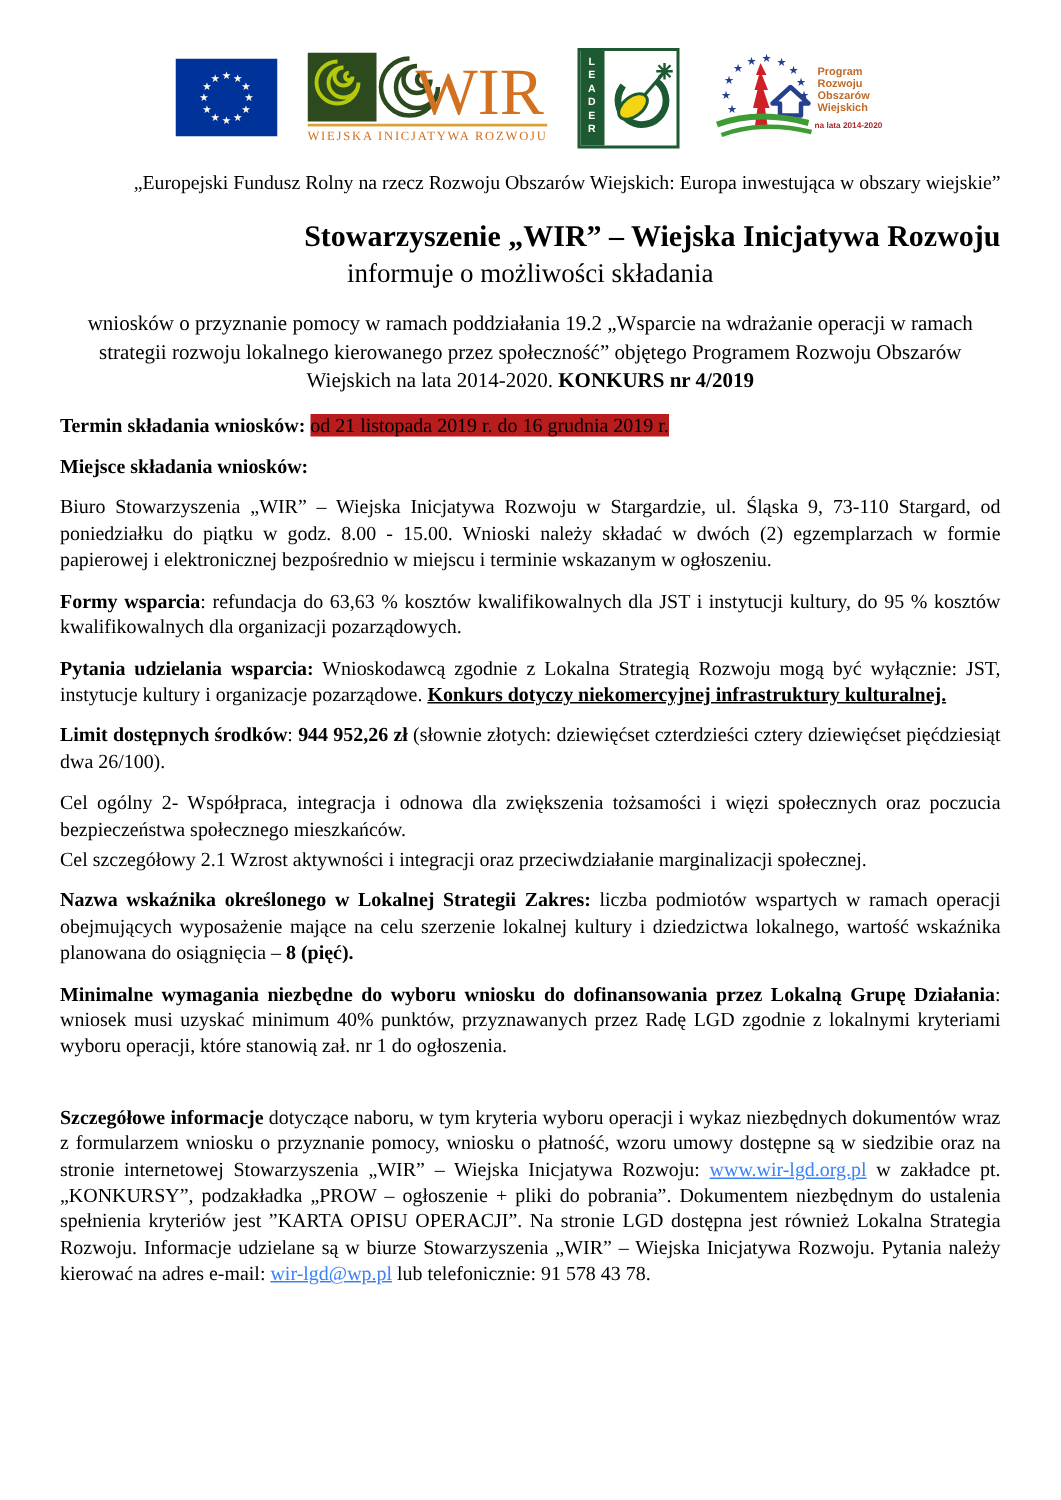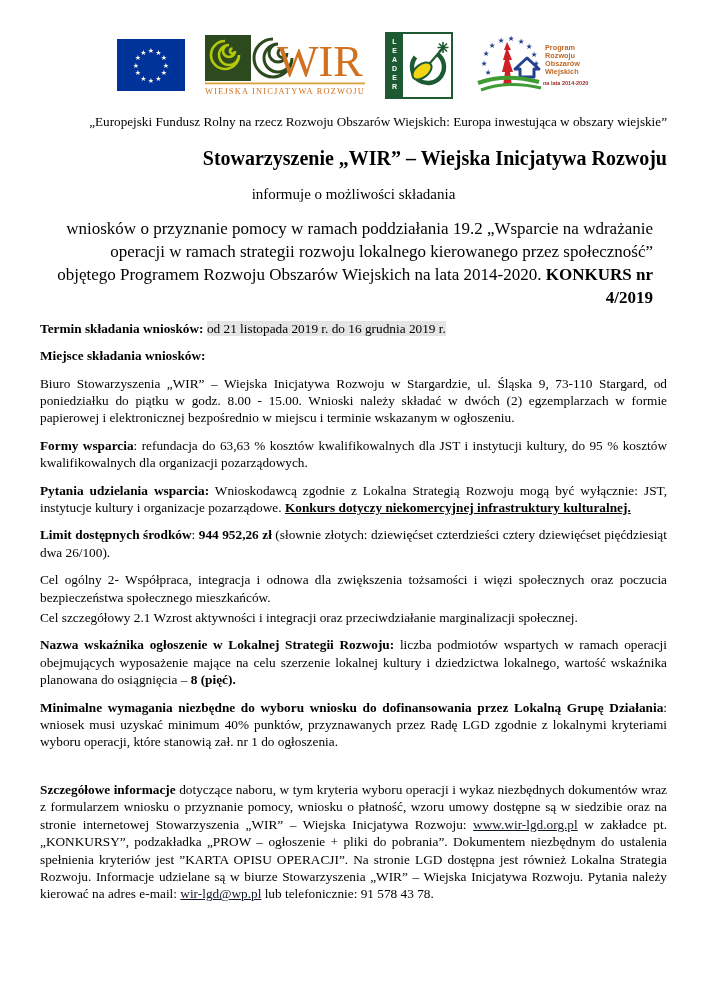--- a/index.html
+++ b/index.html
@@ -6,29 +6,29 @@
   .page{
     width:707px;height:1000px;box-sizing:border-box;
     background:#ffffff;color:#000;
     font-family:"Liberation Serif", serif;
     padding:30px 40px 0 40px;
     overflow:hidden;
   }
   .logos{display:flex;align-items:center;justify-content:center;gap:20px;height:70px;}
   .caption{text-align:right;margin:14px 0 0;font-size:13.2px;}
   .title{text-align:right;font-size:20px;font-weight:bold;margin:17px 0 0;}
-  .subtitle{text-align:center;font-size:15px;margin:16px 0 0;}
-  .intro{text-align:right;font-size:17px;line-height:1.35;margin:15px 14px 0;}
+  .subtitle{text-align:center;font-size:18px;margin:2px 0 0;}
+  .intro{text-align:center;font-size:14px;line-height:1.35;margin:15px 14px 0;}
   .para{text-align:justify;font-size:13.3px;line-height:1.31;margin:10px 0 0;}
   .tight{margin-top:3px;}
   .gap-big{margin-top:30px;}
   b,strong{font-weight:bold;}
-  .hl{background:#e5e5e5;}
+  .hl{background:#b91c1c;}
   .bu{font-weight:bold;text-decoration:underline;}
-  a.doclink{color:#0f172a;text-decoration:underline;cursor:pointer;}
+  a.doclink{color:#3b82f6;text-decoration:underline;cursor:pointer;}
   
   .leader-box{width:68px;height:67px;border:2px solid #1d5a32;background:#fff;display:flex;box-sizing:border-box;}
   .leader-strip{width:16px;background:#1d5a32;display:flex;align-items:center;justify-content:center;}
   .leader-strip span{
     writing-mode:vertical-rl;text-orientation:upright;
     color:#fff;font-family:"Liberation Sans",sans-serif;
     font-size:7px;font-weight:bold;letter-spacing:2px;line-height:1;
   }
   .leader-art{flex:1;position:relative;}
   svg text{user-select:none;}
@@ -125,19 +125,19 @@
 
   <p class="para"><strong>Formy wsparcia</strong><span>: refundacja do 63,63 % kosztów kwalifikowalnych dla JST i  instytucji kultury, do 95 % kosztów kwalifikowalnych dla organizacji pozarządowych.</span></p>
 
   <p class="para"><strong>Pytania udzielania wsparcia:</strong><span> Wnioskodawcą zgodnie z Lokalna Strategią Rozwoju mogą być wyłącznie: JST, instytucje kultury  i organizacje pozarządowe. </span><span class="bu"> Konkurs dotyczy niekomercyjnej infrastruktury kulturalnej.</span></p>
 
   <p class="para"><strong>Limit dostępnych środków</strong><span>: </span><strong>944 952,26 zł </strong><span>(słownie złotych: dziewięćset czterdzieści cztery dziewięćset pięćdziesiąt dwa 26/100).</span></p>
 
   <p class="para">Cel ogólny 2- Współpraca, integracja i odnowa dla zwiększenia tożsamości i więzi społecznych oraz poczucia bezpieczeństwa społecznego mieszkańców.</p>
   <p class="para tight">Cel szczegółowy 2.1 Wzrost aktywności i integracji oraz przeciwdziałanie marginalizacji społecznej.</p>
 
-  <p class="para"><strong>Nazwa wskaźnika ogłoszenie w Lokalnej Strategii Rozwoju: </strong><span>liczba podmiotów wspartych w ramach operacji obejmujących wyposażenie mające na celu szerzenie lokalnej kultury i dziedzictwa lokalnego, wartość wskaźnika planowana do osiągnięcia – </span><strong>8 (pięć).</strong></p>
+  <p class="para"><strong>Nazwa wskaźnika określonego w Lokalnej Strategii Zakres: </strong><span>liczba podmiotów wspartych w ramach operacji obejmujących wyposażenie mające na celu szerzenie lokalnej kultury i dziedzictwa lokalnego, wartość wskaźnika planowana do osiągnięcia – </span><strong>8 (pięć).</strong></p>
 
   <p class="para"><strong>Minimalne wymagania niezbędne do wyboru wniosku do dofinansowania przez Lokalną Grupę Działania</strong><span>: wniosek musi uzyskać minimum 40% punktów, przyznawanych przez Radę LGD zgodnie z lokalnymi kryteriami wyboru operacji, które stanowią zał. nr 1 do ogłoszenia.</span></p>
 
   <p class="para gap-big"><strong>Szczegółowe informacje</strong><span> dotyczące naboru, w tym kryteria wyboru operacji i wykaz niezbędnych dokumentów wraz z formularzem wniosku o przyznanie pomocy, wniosku o płatność, wzoru umowy dostępne są w siedzibie oraz na stronie internetowej Stowarzyszenia „WIR” – Wiejska Inicjatywa Rozwoju: </span><a class="doclink" href="#">www.wir-lgd.org.pl</a><span> w zakładce pt. „KONKURSY”, podzakładka „PROW – ogłoszenie + pliki do pobrania”. Dokumentem niezbędnym do ustalenia spełnienia kryteriów  jest ”KARTA OPISU OPERACJI”. Na stronie LGD dostępna jest również Lokalna Strategia Rozwoju. Informacje udzielane są w biurze Stowarzyszenia „WIR” – Wiejska Inicjatywa Rozwoju. Pytania należy kierować na adres e-mail: </span><a class="doclink" href="#">wir-lgd@wp.pl</a><span> lub telefonicznie: 91 578 43 78.</span></p>
 
 </div>
 
 </body></html>

